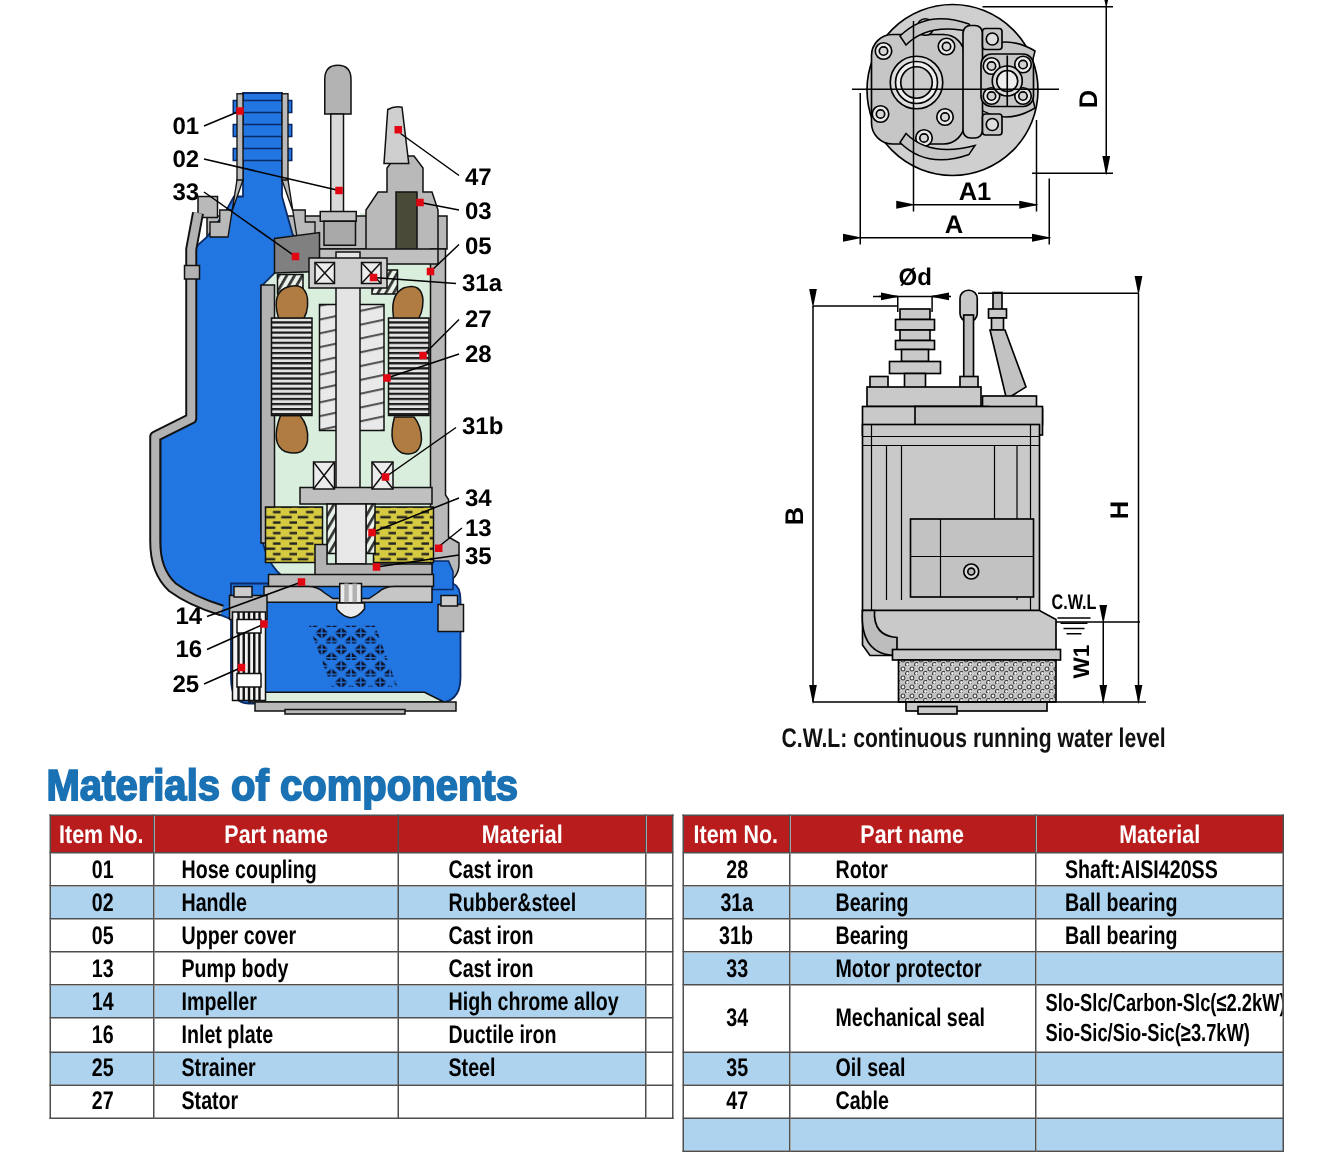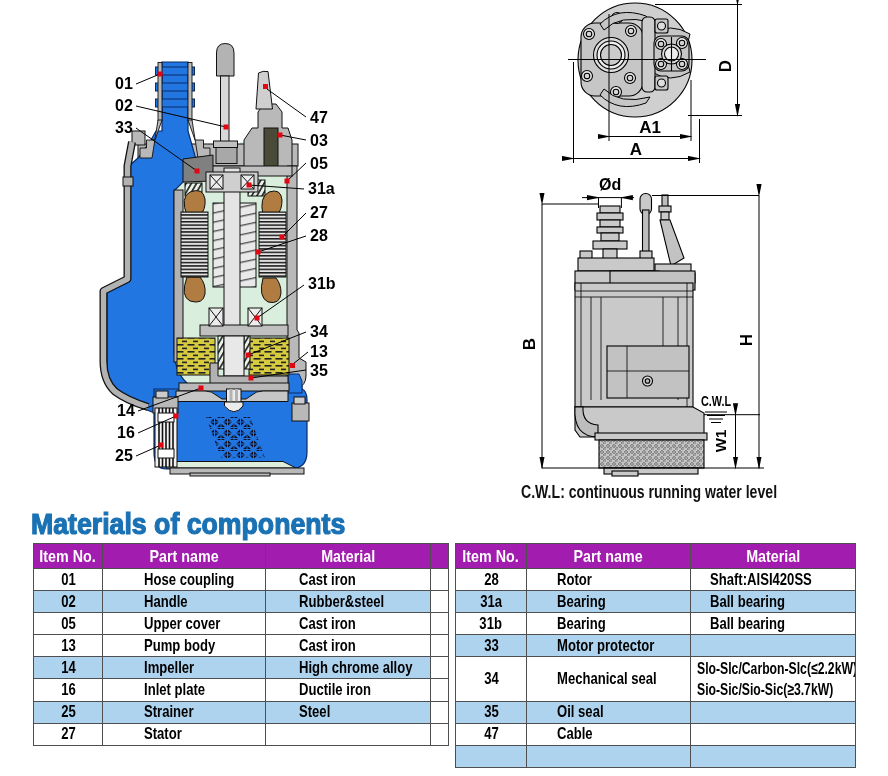--- a/index.html
+++ b/index.html
@@ -8,26 +8,26 @@
   #page{position:relative;width:888px;height:776px;}
   .abs{position:absolute;}
   #heading{left:31px;top:508px;font-size:29px;font-weight:bold;color:#1a72b4;
            -webkit-text-stroke:1.2px #1a72b4;transform:scaleX(0.92);transform-origin:0 0;}
   #cwl{left:521px;top:482px;font-size:18px;font-weight:bold;color:#111;
        transform:scaleX(0.783);transform-origin:0 0;}
   table{border-collapse:collapse;table-layout:fixed;}
   td{border:1px solid #4f4f4f;padding:0;font-weight:bold;color:#000;
      font-size:17px;overflow:hidden;white-space:nowrap;}
   td span{display:inline-block;transform:scaleX(0.77);transform-origin:0 50%;}
-  .hdr td{background:#a21caf;color:#ffffff;text-align:center;height:22px;font-size:17px;padding-top:2px;}
+  .hdr td{background:#b91c1c;color:#ffffff;text-align:center;height:22px;font-size:17px;padding-top:2px;}
   .hdr td span,td.num span{transform-origin:50% 50%;}
   .hdr td span{transform:scaleX(0.84);}
   .blue{background:#aed3ee;}
   td.num{text-align:center;}
-  td.pn{padding-left:41px;}
+  td.pn{padding-left:18px;}
   td.mt{padding-left:33px;}
   .r td.pn{padding-left:30px;text-decoration:underline;}
   .r td.mt{padding-left:19px;}
   .sm{font-size:16.5px;display:inline-block;transform:scaleX(0.74);transform-origin:0 50%;}
 </style>
 </head>
 <body>
 <div id="page">
   <svg class="abs" style="left:0;top:0" width="888" height="540" viewBox="0 0 888 540">
   <defs>

